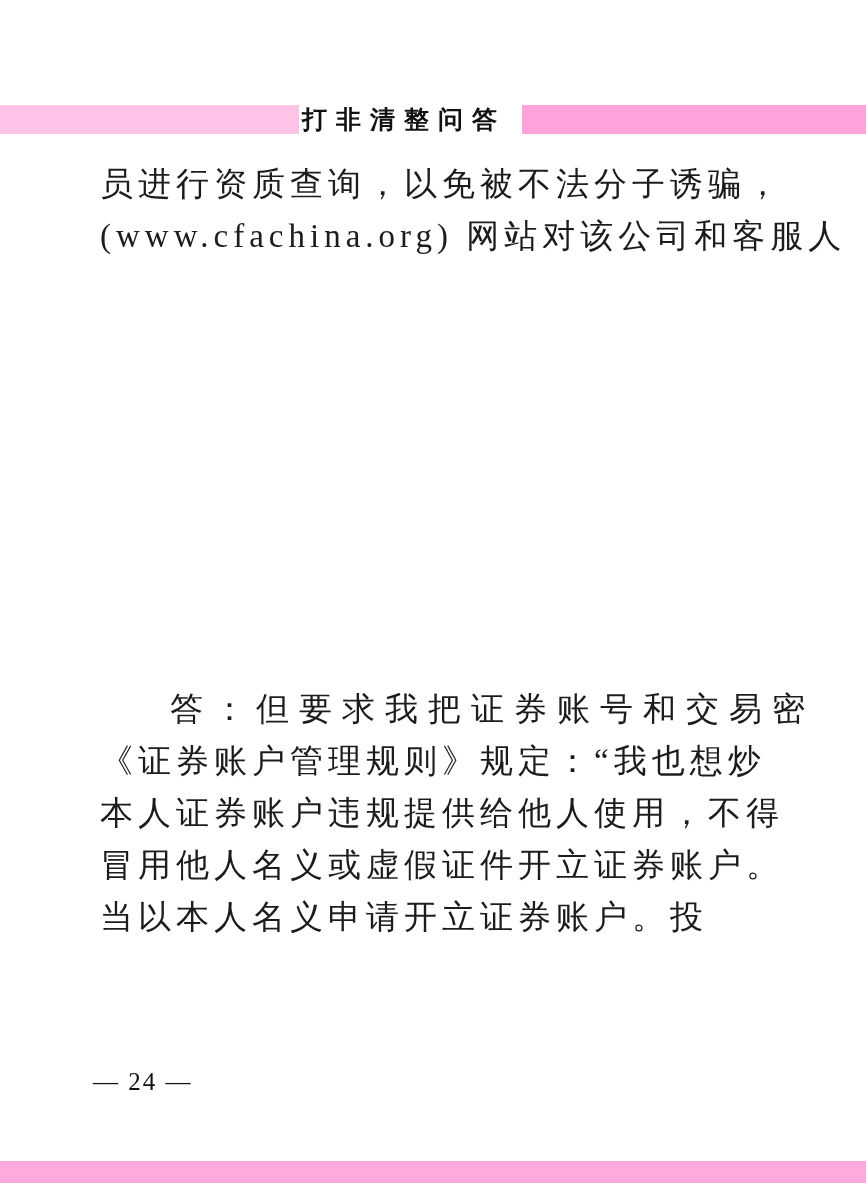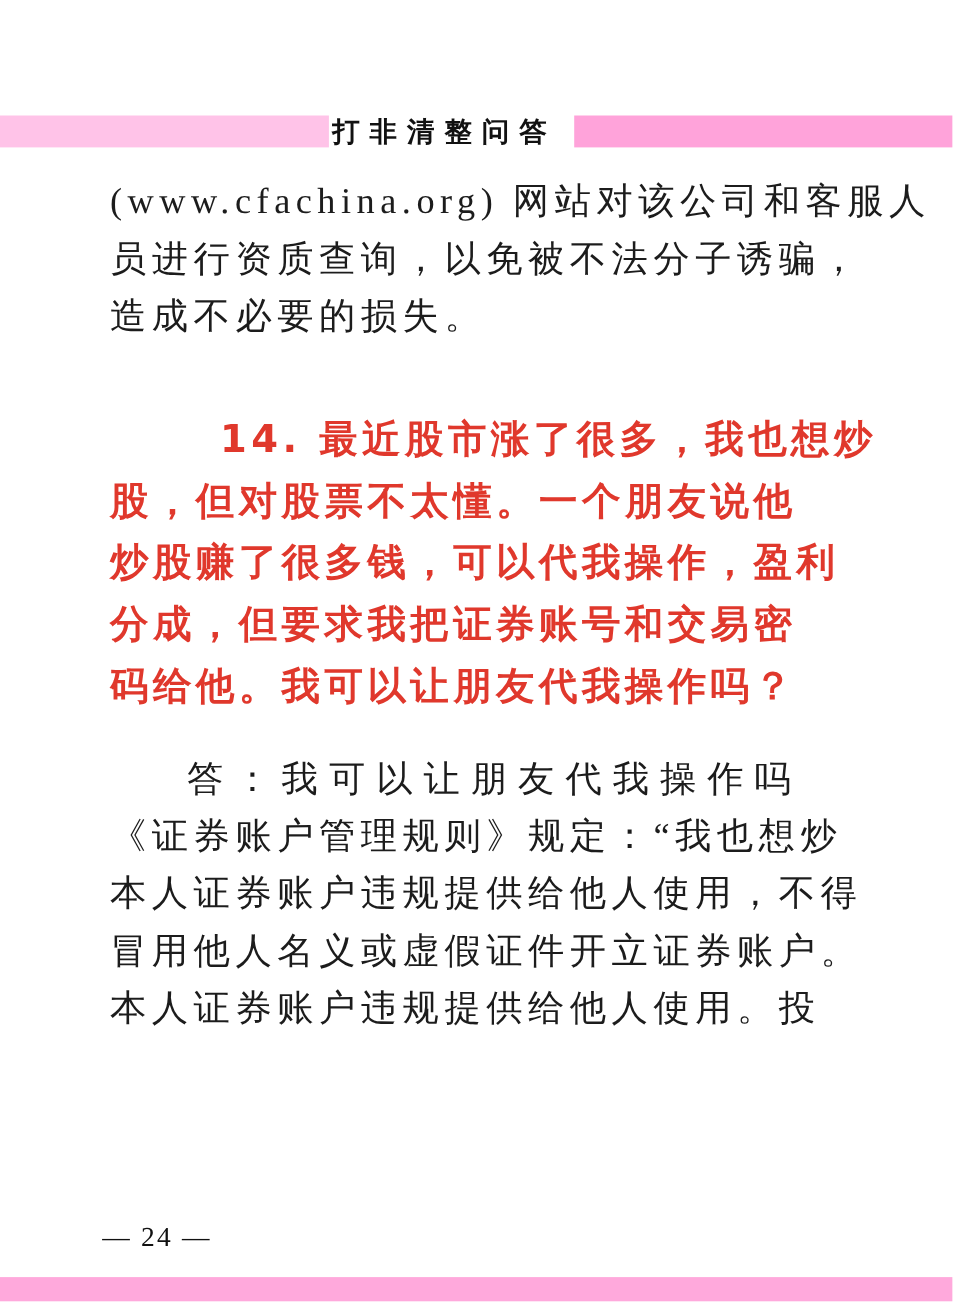--- a/index.html
+++ b/index.html
@@ -37,55 +37,47 @@
     top:372px;font-size:35px;line-height:56px;letter-spacing:4px;
     font-family:"DejaVu Sans","Liberation Sans",sans-serif;
     font-weight:700;color:var(--red);
   }
   .answer{top:683px;font-size:33px;line-height:52px;letter-spacing:5px;}
   .indent-q{padding-left:100px;}
   .indent-a{padding-left:70px;}
   .spread{letter-spacing:10px;}
   .page-number{
     position:absolute;left:93px;top:1068px;
-    font-size:25px;letter-spacing:2px;white-space:nowrap;color:#111;margin-top:44px;
+    font-size:25px;letter-spacing:2px;white-space:nowrap;color:#111;
   }
   .footer-band{
     position:absolute;left:0;right:0;top:1161px;height:22px;
     background:var(--footer-pink);
   }
 </style>
 </head>
 <body>
 
 <div class="page">
 
   <div class="band band-left"></div>
   <div class="band band-right"></div>
   <div class="header-title">打非清整问答</div>
 
   <div class="textblock intro">
+    <div class="line">员进行资质查询，以免被不法分子诱骗，</div>
     <div class="line">(www.cfachina.org) 网站对该公司和客服人</div>
-    <div class="line">员进行资质查询，以免被不法分子诱骗，</div>
-    <div class="line">造成不必要的损失。</div>
   </div>
 
-  <div class="textblock question">
-    <div class="line indent-q">14. 最近股市涨了很多，我也想炒</div>
-    <div class="line">股，但对股票不太懂。一个朋友说他</div>
-    <div class="line">炒股赚了很多钱，可以代我操作，盈利</div>
-    <div class="line">分成，但要求我把证券账号和交易密</div>
-    <div class="line">码给他。我可以让朋友代我操作吗？</div>
-  </div>
 
   <div class="textblock answer">
-    <div class="line indent-a spread">答：我可以让朋友代我操作吗</div>
+    <div class="line indent-a spread">答：但要求我把证券账号和交易密</div>
     <div class="line">《证券账户管理规则》规定：“我也想炒</div>
     <div class="line">本人证券账户违规提供给他人使用，不得</div>
     <div class="line">冒用他人名义或虚假证件开立证券账户。</div>
-    <div class="line">本人证券账户违规提供给他人使用。投</div>
+    <div class="line">当以本人名义申请开立证券账户。投</div>
   </div>
 
   <div class="page-number">— 24 —</div>
 
   <div class="footer-band"></div>
 
 </div>
 
 </body></html>

